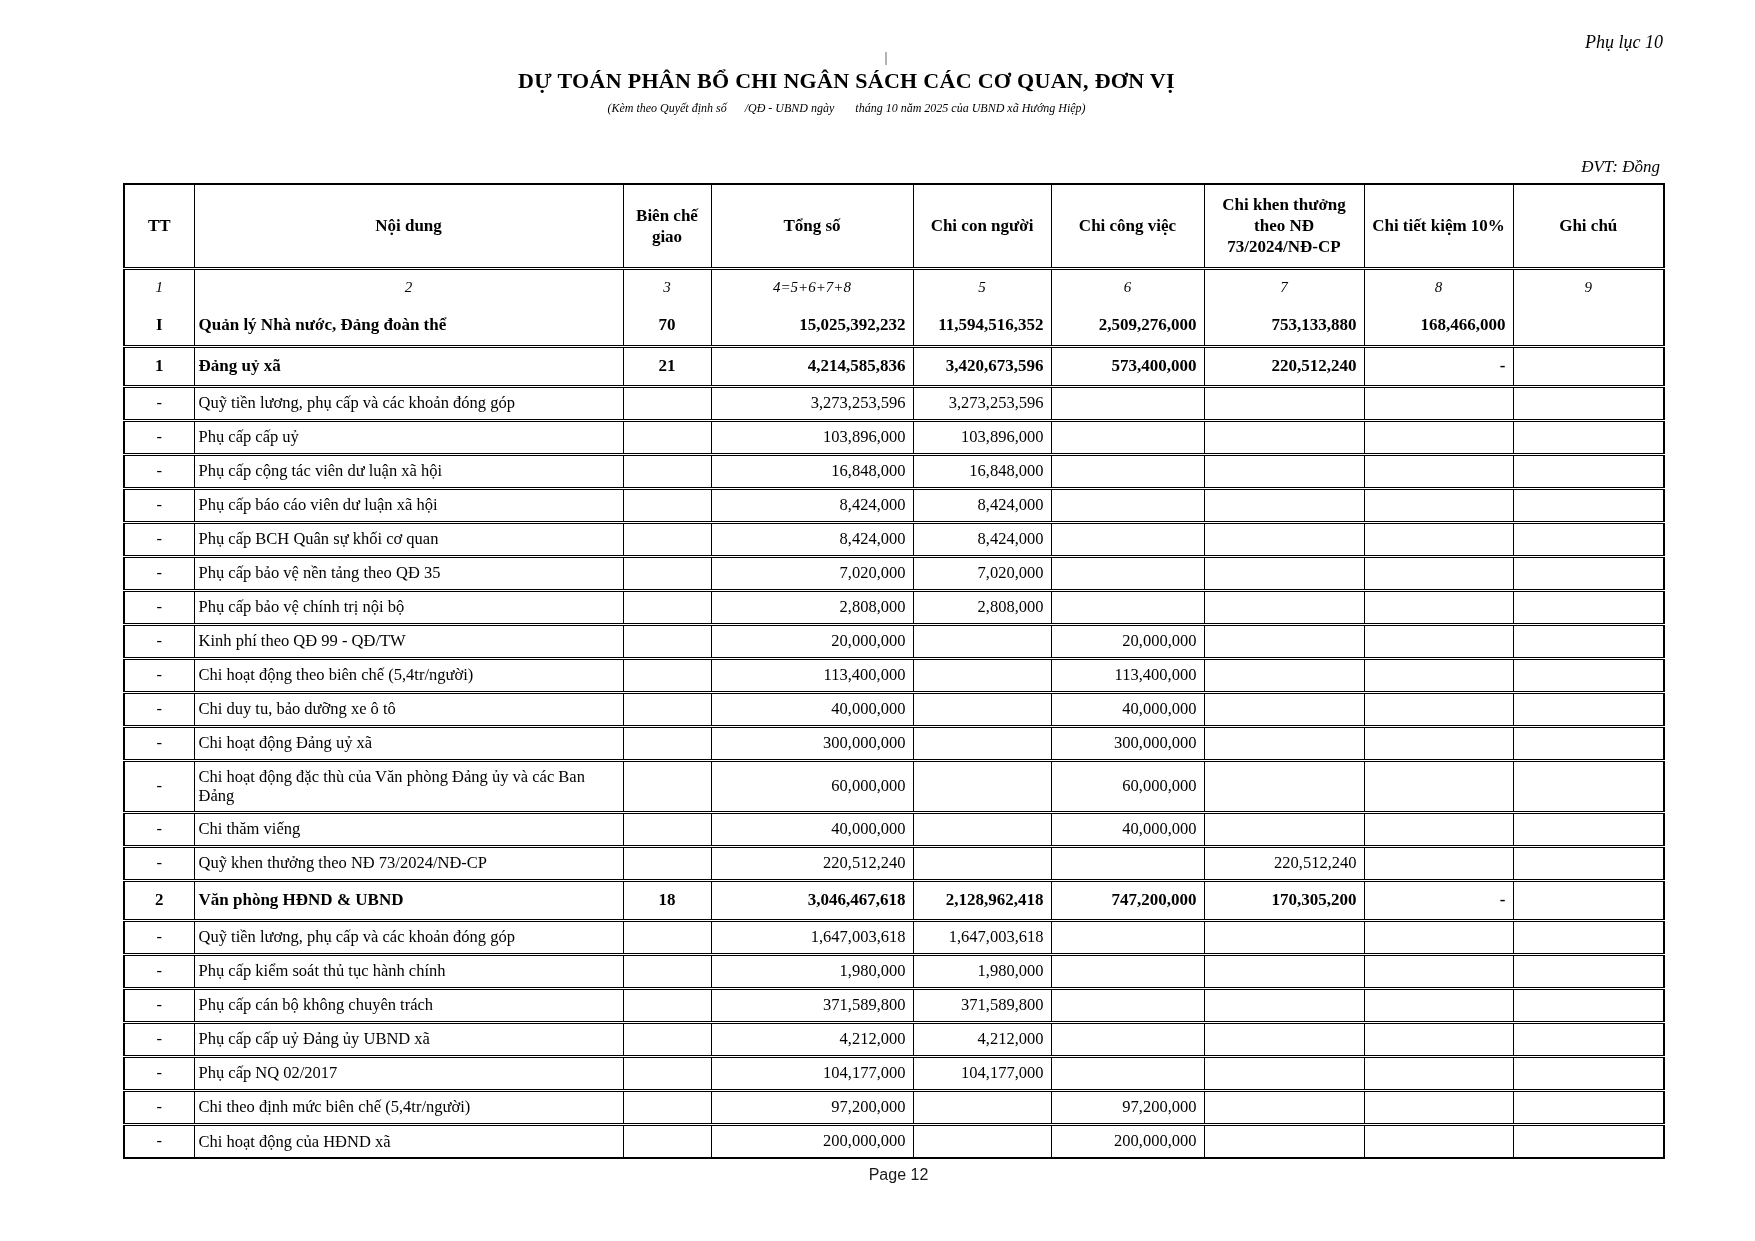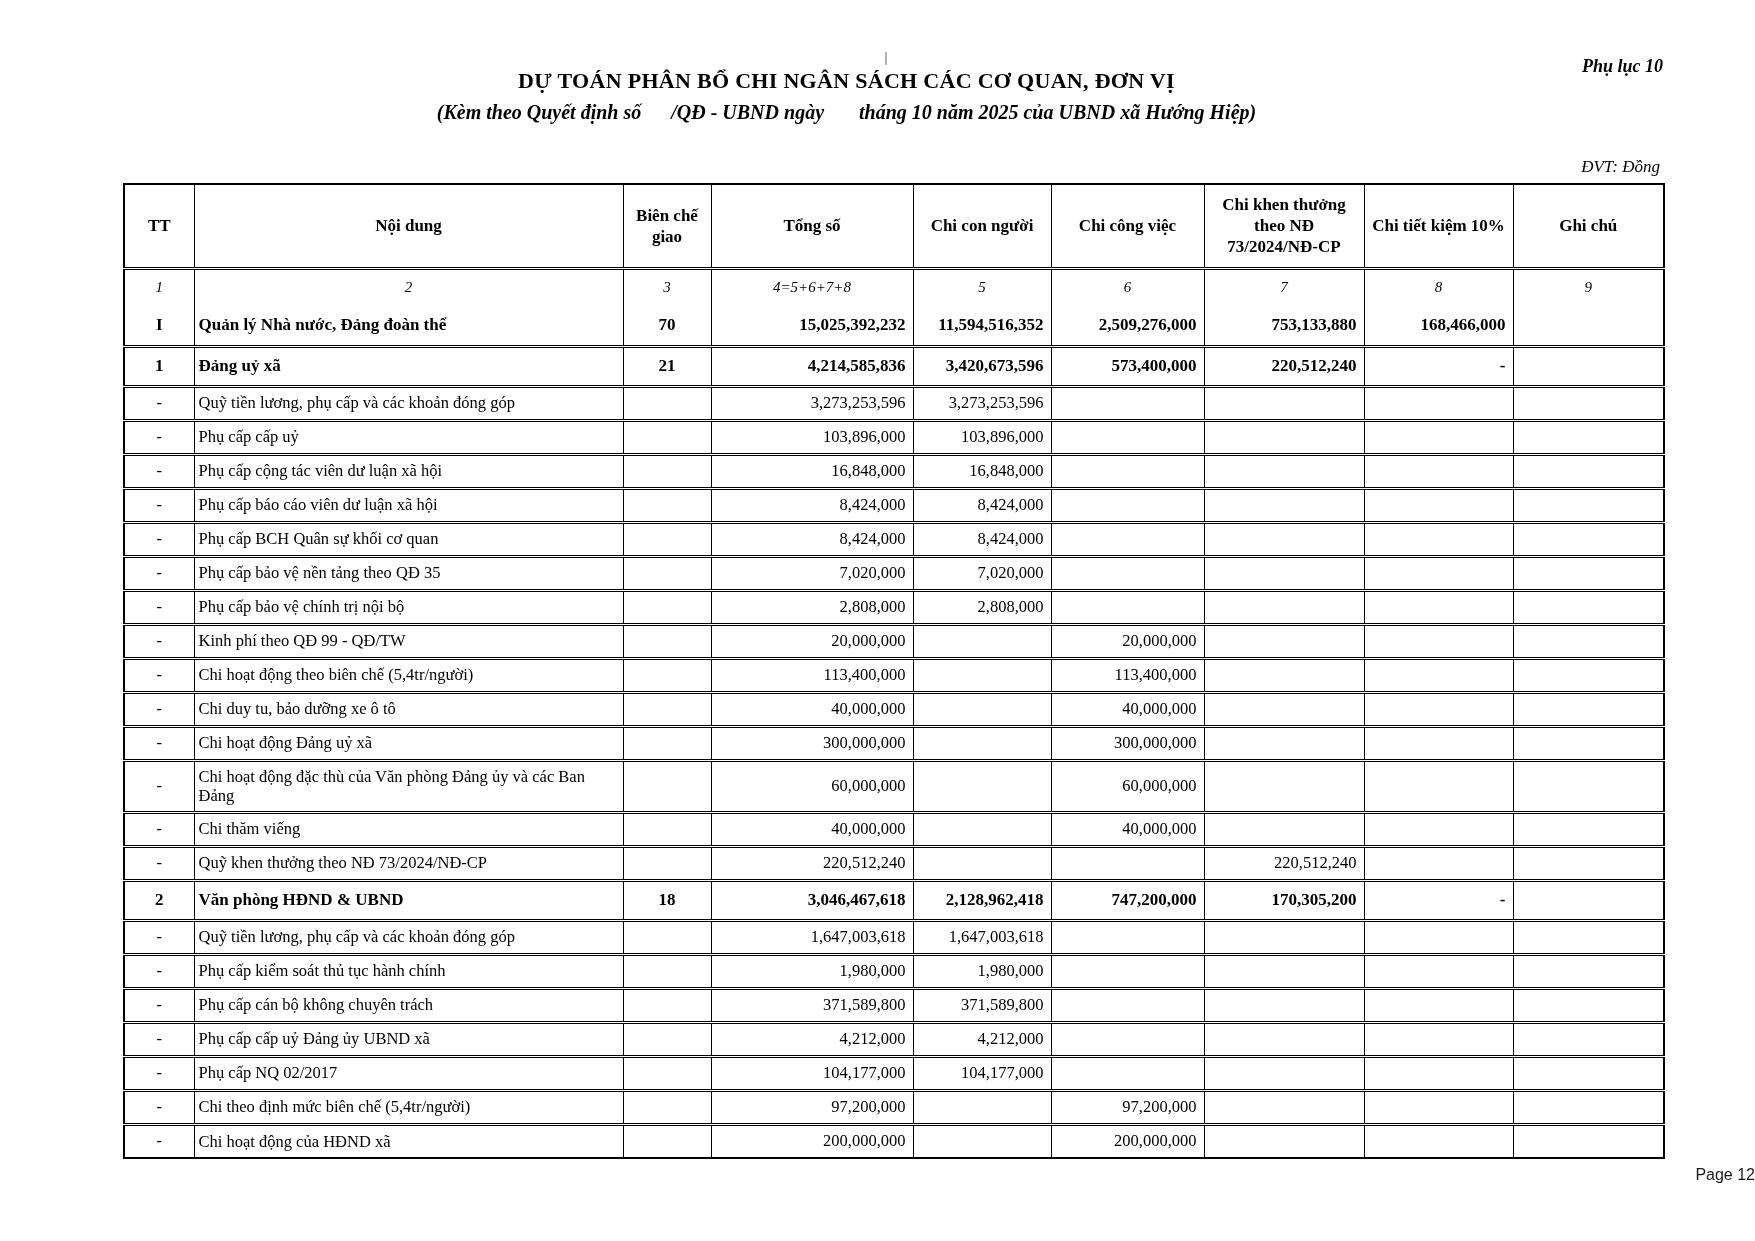--- a/index.html
+++ b/index.html
@@ -8,24 +8,24 @@
     position: relative;
     width: 1755px;
     height: 1241px;
     background: #ffffff;
     font-family: "Liberation Serif", "DejaVu Serif", serif;
     color: #000;
     overflow: hidden;
   }
   .appendix {
     position: absolute;
-    top: 56px;
+    top: 32px;
     right: 92px;
     font-size: 18px;
-    font-weight: bold;
+    font-weight: normal;
     font-style: italic;
   }
   .stray-mark {
     position: absolute;
     left: 885px;
     top: 52px;
     width: 2px;
     height: 13px;
     background: #b3b3b3;
   }
@@ -37,23 +37,22 @@
     text-align: center;
     padding-left: 33px;
   }
   .doc-title {
     font-size: 22px;
     font-weight: bold;
     letter-spacing: 0.3px;
   }
   .doc-subtitle {
     margin-top: 7px;
-    font-size: 20px;
+    font-size: 12px;
     font-style: italic;
-    font-weight: bold;
   }
   .unit-label {
     position: absolute;
     top: 157px;
     right: 95px;
     font-size: 17px;
     font-style: italic;
   }
   table.budget {
     position: absolute;
@@ -100,21 +99,21 @@
   tbody tr.tall { height: 52px; }
   tbody td.c-tt { text-align: center; }
   tbody td.c-label { text-align: left; padding: 2px 6px 2px 4px; line-height: 1.18; }
   tbody td.c-bien-che { text-align: center; }
   tbody td.c-num { text-align: right; padding-right: 7px; }
   .page-footer {
     position: absolute;
     top: 1166px;
     left: 42px;
     right: 0;
-    text-align: right;
+    text-align: center;
     font-family: "Liberation Sans", "DejaVu Sans", sans-serif;
     font-size: 16px;
     color: #1a1a1a;
   }
 </style>
 </head>
 <body>
 
 <div class="page">
 

